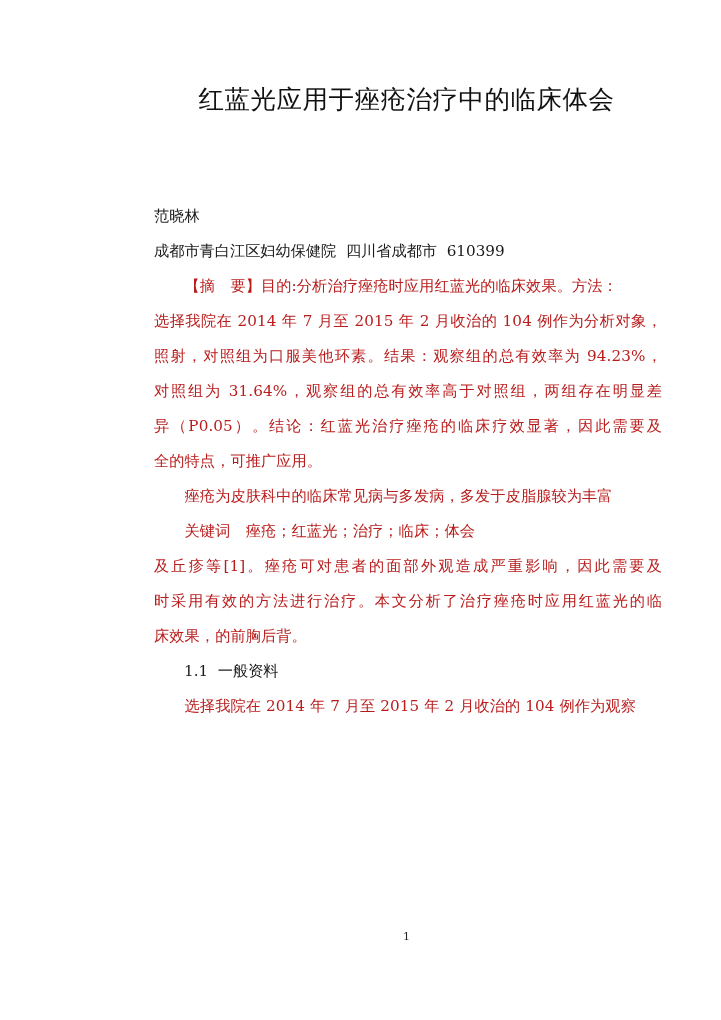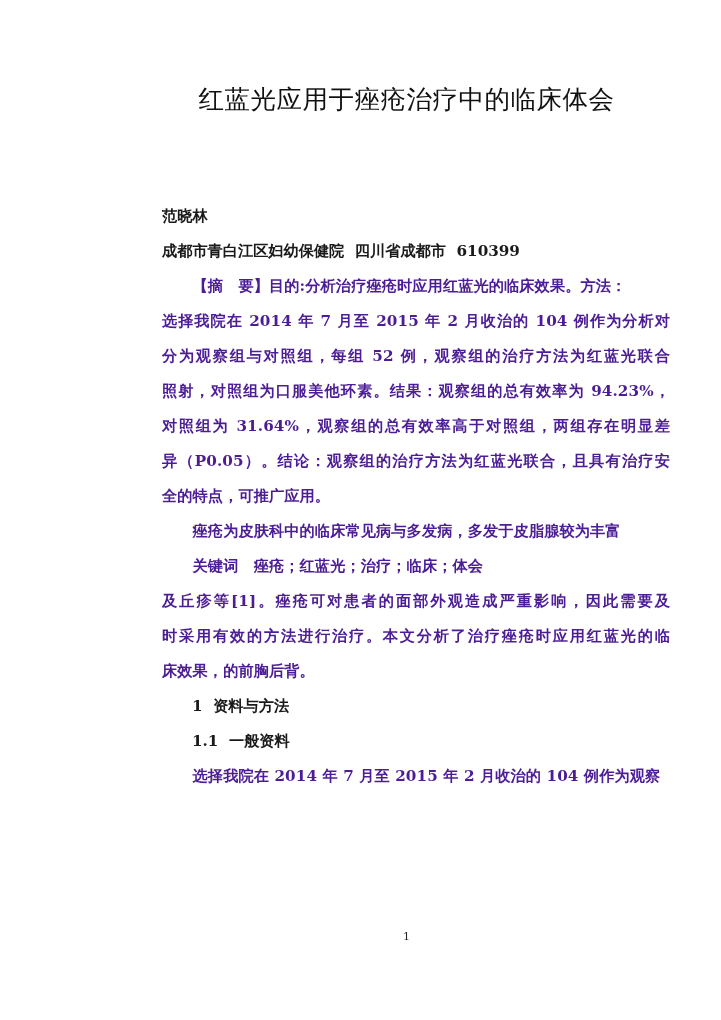--- a/index.html
+++ b/index.html
@@ -37,31 +37,30 @@
     line-height: 34px;
     letter-spacing: 0.5px;
     font-family: "DejaVu Serif", "Liberation Serif", serif;
     color: #111111;
     white-space: nowrap;
   }
 
   
   .content {
     position: absolute;
-    left: 116px;
+    left: 108px;
     top: 199px;
     width: 508px;
-    font-weight: bold;
   }
 
   .line {
     font-size: 15.2px;
     line-height: 35px;
     height: 35px;
-    color: #4c1d95;
+    color: #b91c1c;
     white-space: pre;
     letter-spacing: 0.1px;
   }
 
   
   .line.just {
     white-space: normal;
     text-align: justify;
     text-align-last: justify;
     overflow: hidden;
@@ -103,34 +102,32 @@
   <div class="doc-title">红蓝光应用于痤疮治疗中的临床体会</div>
 
   <div class="content">
 
     <div class="author-line">范晓林</div>
 
     <div class="affil-line">成都市青白江区妇幼保健院  四川省成都市  610399</div>
 
     <div class="line">　　【摘　要】目的:分析治疗痤疮时应用红蓝光的临床效果。方法：</div>
     <div class="line just">选择我院在 2014 年 7 月至 2015 年 2 月收治的 104 例作为分析对象，</div>
-    <div class="line just">分为观察组与对照组，每组 52 例，观察组的治疗方法为红蓝光联合</div>
     <div class="line just">照射，对照组为口服美他环素。结果：观察组的总有效率为 94.23%，</div>
     <div class="line just">对照组为 31.64%，观察组的总有效率高于对照组，两组存在明显差</div>
-    <div class="line just">异（P0.05）。结论：观察组的治疗方法为红蓝光联合，且具有治疗安</div>
+    <div class="line just">异（P0.05）。结论：红蓝光治疗痤疮的临床疗效显著，因此需要及</div>
     <div class="line">全的特点，可推广应用。</div>
 
     <div class="line">　　痤疮为皮肤科中的临床常见病与多发病，多发于皮脂腺较为丰富</div>
 
     <div class="line">　　关键词　痤疮；红蓝光；治疗；临床；体会</div>
     <div class="line just">及丘疹等[1]。痤疮可对患者的面部外观造成严重影响，因此需要及</div>
     <div class="line just">时采用有效的方法进行治疗。本文分析了治疗痤疮时应用红蓝光的临</div>
     <div class="line">床效果，的前胸后背。</div>
 
-    <div class="section-head">1  资料与方法</div>
 
     <div class="section-head">1.1  一般资料</div>
 
     <div class="line">　　选择我院在 2014 年 7 月至 2015 年 2 月收治的 104 例作为观察</div>
 
   </div>
 
   <div class="page-number">1</div>
 
 </div>

